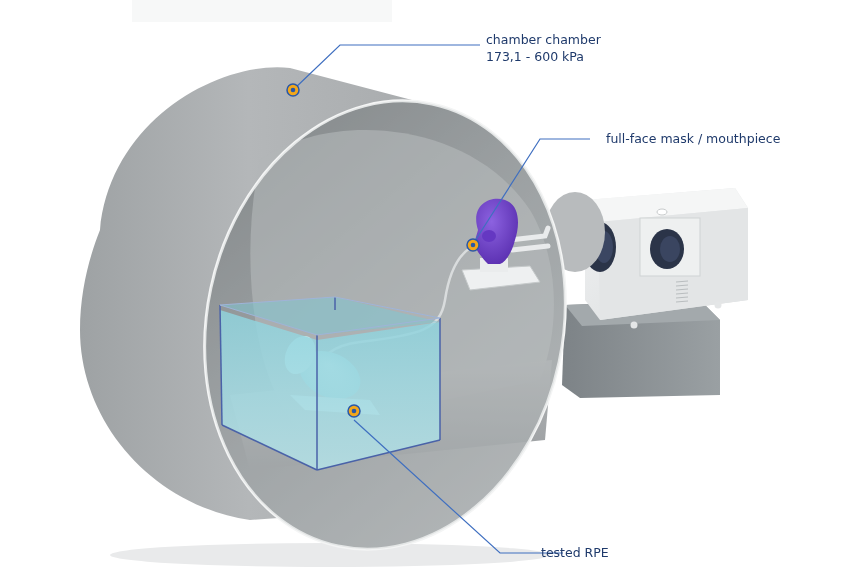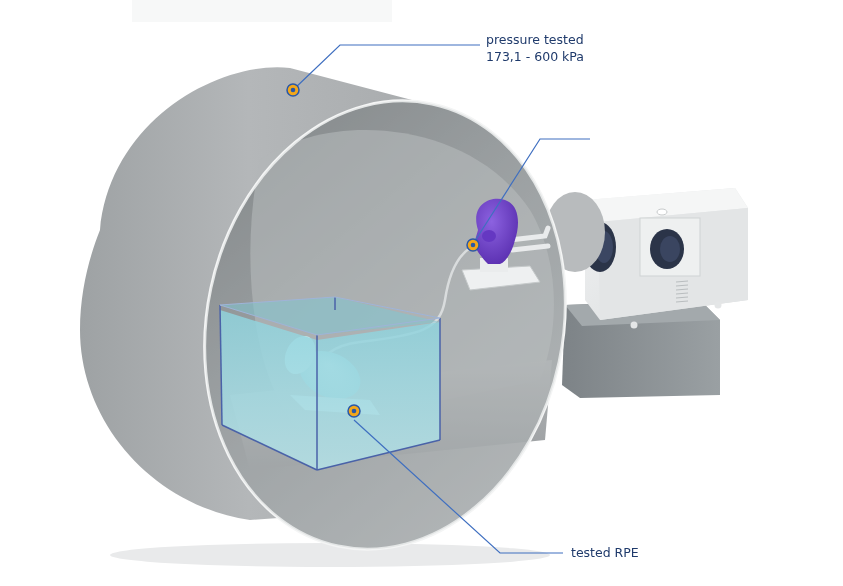--- a/index.html
+++ b/index.html
@@ -158,21 +158,24 @@
       <circle cx="473" cy="245" r="6" fill="#f2a71b" stroke="#2a58a8" stroke-width="1.5"></circle>
       <circle cx="473" cy="245" r="2.3" fill="#2a58a8"></circle>
     </g>
     <g>
       <circle cx="354" cy="411" r="6" fill="#f2a71b" stroke="#2a58a8" stroke-width="1.5"></circle>
       <circle cx="354" cy="411" r="2.3" fill="#2a58a8"></circle>
     </g>
   </svg>
 
   <div class="label" style="left:486px; top:31px;">
-    <div>pressure tested</div>
+    <div>chamber chamber</div>
     <div>173,1 - 600 kPa</div>
   </div>
 
+  <div class="label" style="left:606px; top:130px;">
+    <div>full-face mask / mouthpiece</div>
+  </div>
 
-  <div class="label" style="left:571px; top:544px;">
+  <div class="label" style="left:541px; top:544px;">
     <div>tested RPE</div>
   </div>
 </div>
 
 </body></html>

